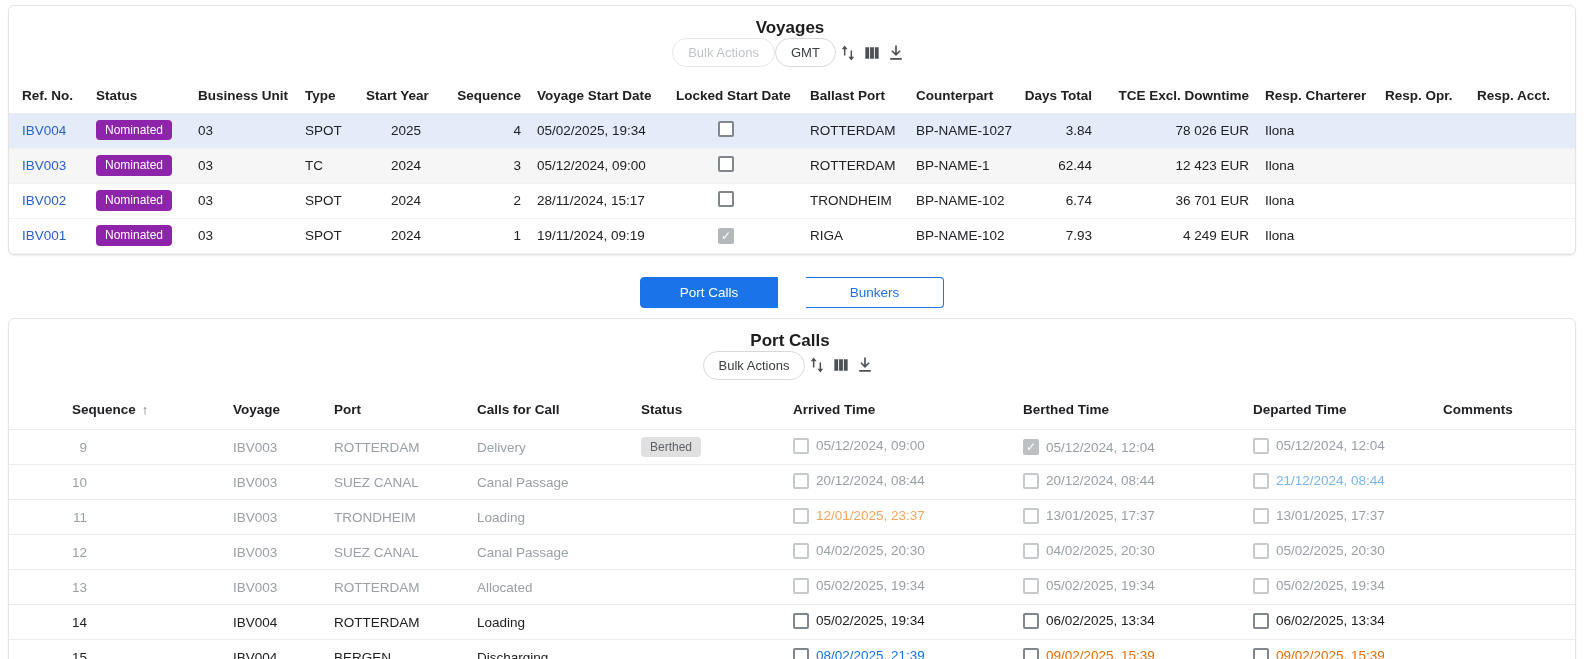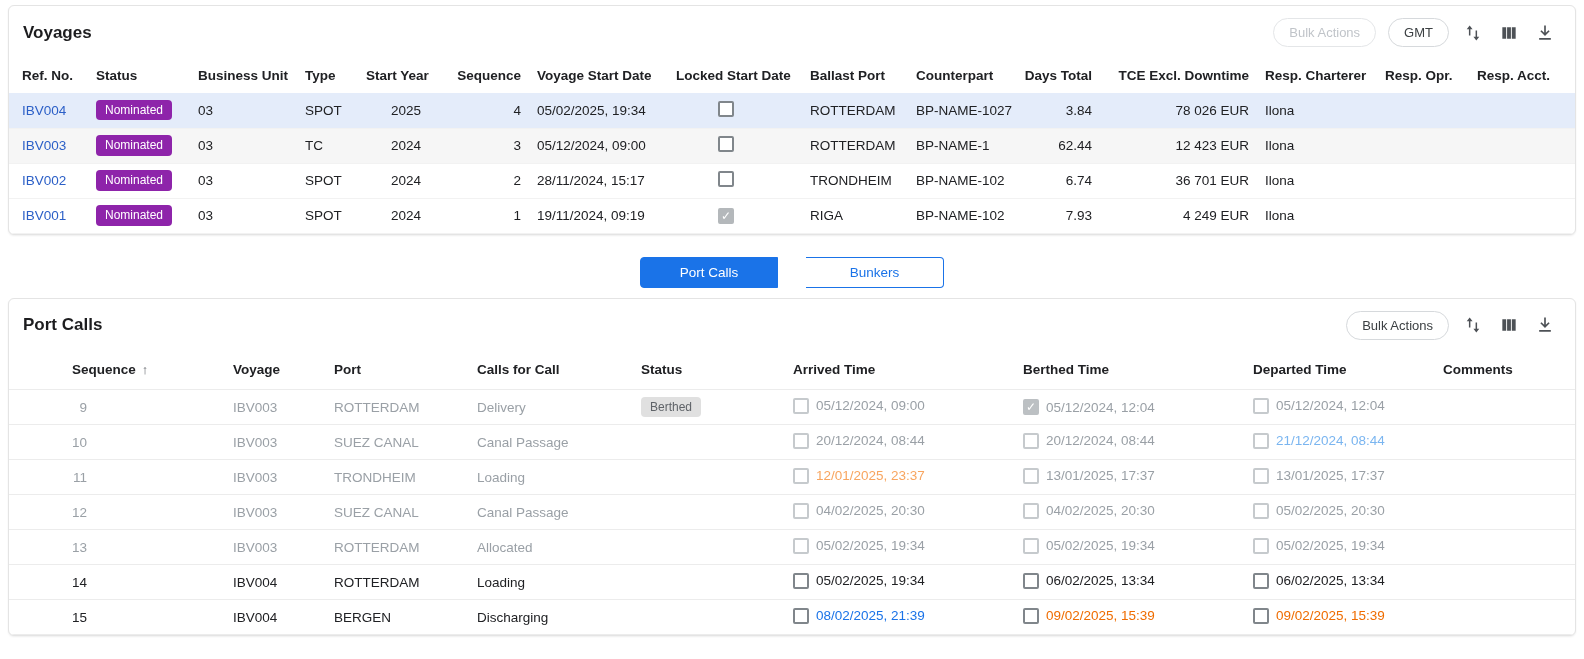--- a/index.html
+++ b/index.html
@@ -15,23 +15,24 @@
   .card {
     background: #fff;
     border: 1px solid #e4e4e4;
     border-radius: 6px;
     box-shadow: 0 1px 2px rgba(0,0,0,0.07);
     overflow: hidden;
   }
   .card-header {
     display: flex; justify-content: space-between; align-items: center;
     padding: 12px 18px 10px 14px;
+    flex-direction: column;
   }
   .card-title { font-size: 17px; font-weight: bold; color: #1d1d1f; }
-  .toolbar { display: flex; align-items: center; gap: 12px; }
+  .toolbar { display: flex; align-items: center; gap: 0; }
 
   .pill {
     height: 29px; border-radius: 15px; border: 1px solid #d6d9dc;
     background: #fff; padding: 0 15px; font-size: 13px;
     font-family: inherit; color: #3c4043; cursor: pointer; white-space: nowrap;
   }
   .pill.disabled { color: #c0c4c9; border-color: #e4e6e8; }
   .pill.blue {
     border-color: var(--accent-blue, #1a73e8); color: var(--accent-blue, #1a73e8);
     display: inline-flex; align-items: center; gap: 7px; font-weight: bold;

